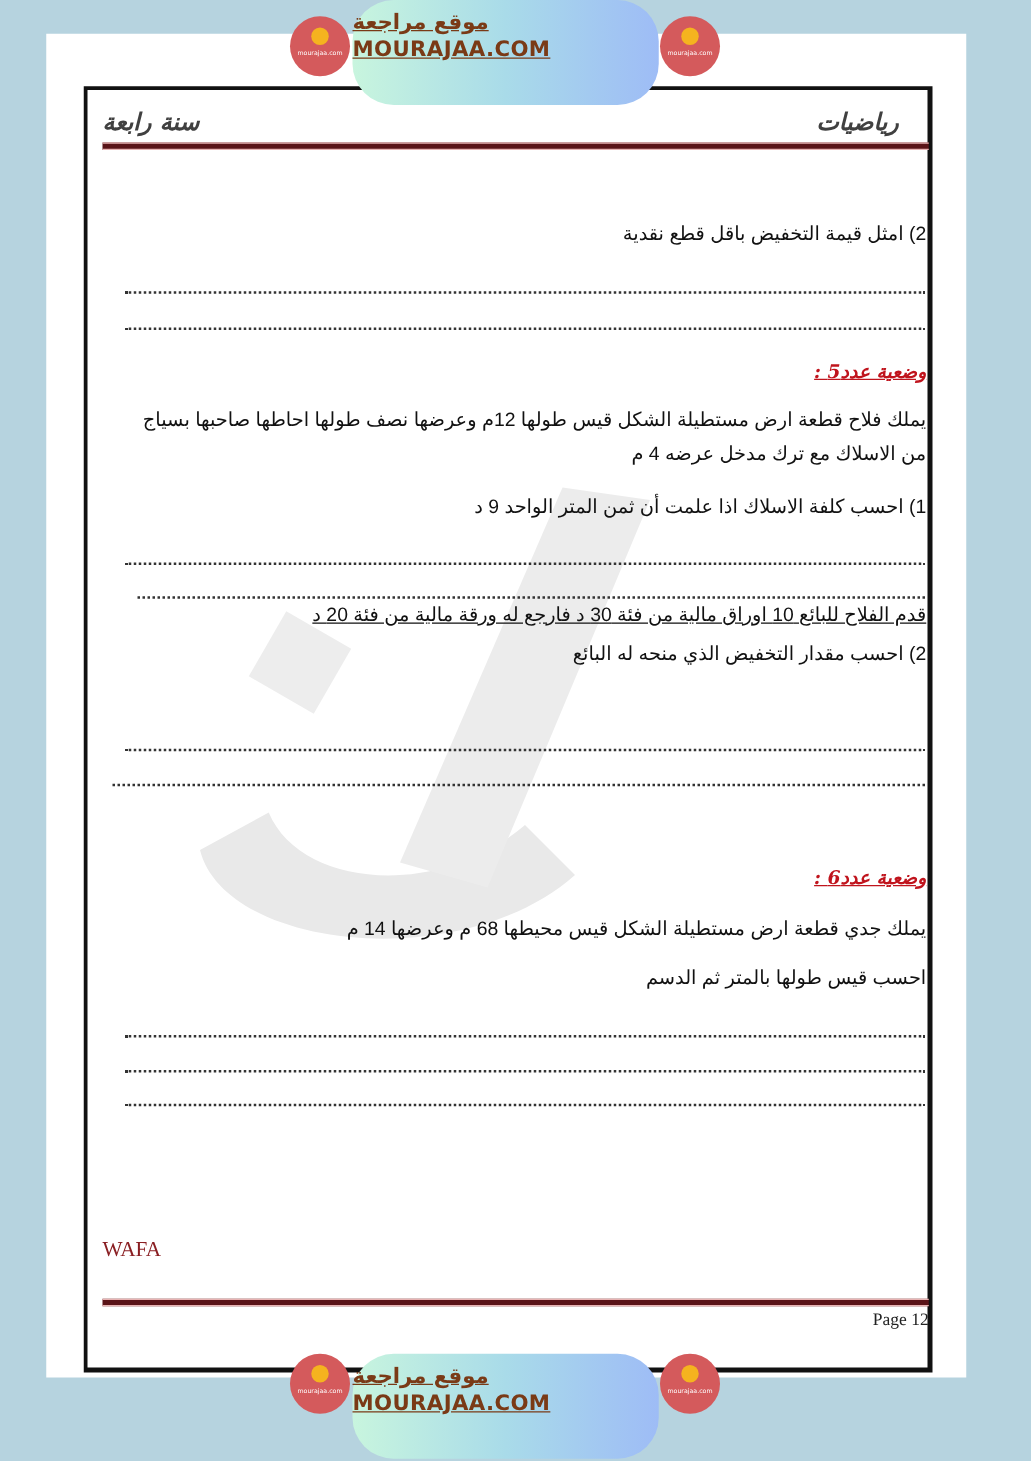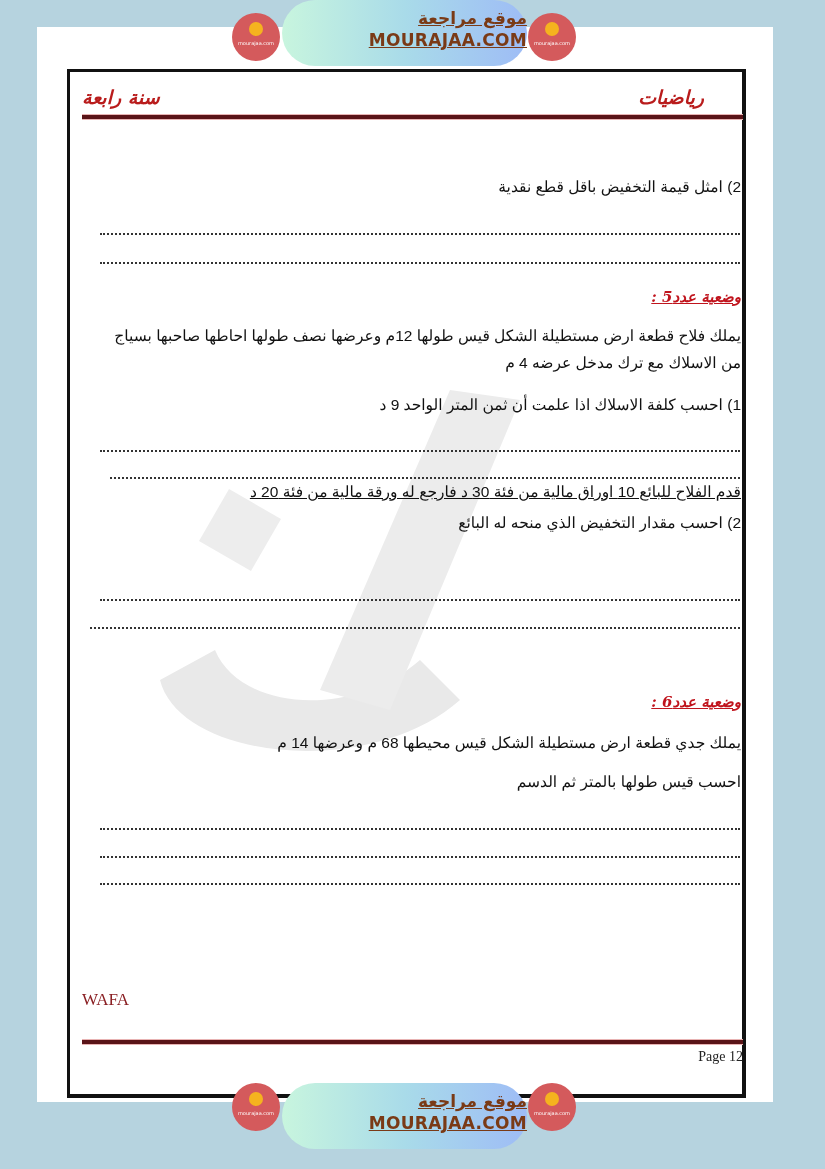--- a/index.html
+++ b/index.html
@@ -12,24 +12,24 @@
     position:absolute; left:37px; top:27px; width:736px; height:1075px;
     background:#ffffff;
   }
   .frame {
     position:absolute; left:67px; top:69px; width:679px; height:1029px;
     border:3px solid #111; border-right-width:4px; border-bottom-width:4px;
     background:#fff; box-sizing:border-box;
   }
   .hdr-title {
     position:absolute; top:86px; font-family:"DejaVu Serif", serif;
-    font-style:italic; font-weight:bold; color:#b91c1c; font-size:19px;
+    font-style:italic; font-weight:bold; color:#404040; font-size:19px;
   }
   .hdr-left { left:82px; }
-  .hdr-right { right:121px;text-align:right; }
+  .hdr-right { right:106px;text-align:right; }
   .rule {
     position:absolute; left:82px; width:661px; height:4px;
     background:#5a1418; border-top:1px solid #e8b3b3; border-bottom:1px solid #e8b3b3;
   }
   .watermark {
     position:absolute; left:120px; top:380px; width:520px; height:420px;
     pointer-events:none;
   }
   .line {
     position:absolute; right:84px; direction:rtl; text-align:right;
@@ -46,23 +46,23 @@
   }
   .footer-left {
     position:absolute; left:82px; top:990px; font-family:"Liberation Serif", serif;
     color:#8a1f23; font-size:17px;
   }
   .footer-right {
     position:absolute; right:82px; top:1049px; font-family:"Liberation Serif", serif;
     color:#222; font-size:14px;
   }
   .banner {
-    position:absolute; left:282px; width:245px; height:66px; border-radius:33px;
+    position:absolute; left:282px; width:245px; height:84px; border-radius:33px;
     background:linear-gradient(90deg,#c8f5de 0%,#a9dbe9 50%,#9ebcf6 100%);
-    text-align:right; color:#7a3a16; font-family:"DejaVu Sans", sans-serif;
+    text-align:left; color:#7a3a16; font-family:"DejaVu Sans", sans-serif;
     font-weight:bold;
   }
   .banner .ar { font-size:17px; text-decoration:underline; display:block; margin-top:8px; direction:rtl; }
   .banner .en { font-size:17px; text-decoration:underline; display:block; margin-top:2px; letter-spacing:0.3px;}
   .badge {
     position:absolute; width:48px; height:48px; border-radius:50%;
     background:#d45a5c; text-align:center; color:#fff;
   }
   .badge .dot {
     position:absolute; left:17px; top:9px; width:14px; height:14px; border-radius:50%;

